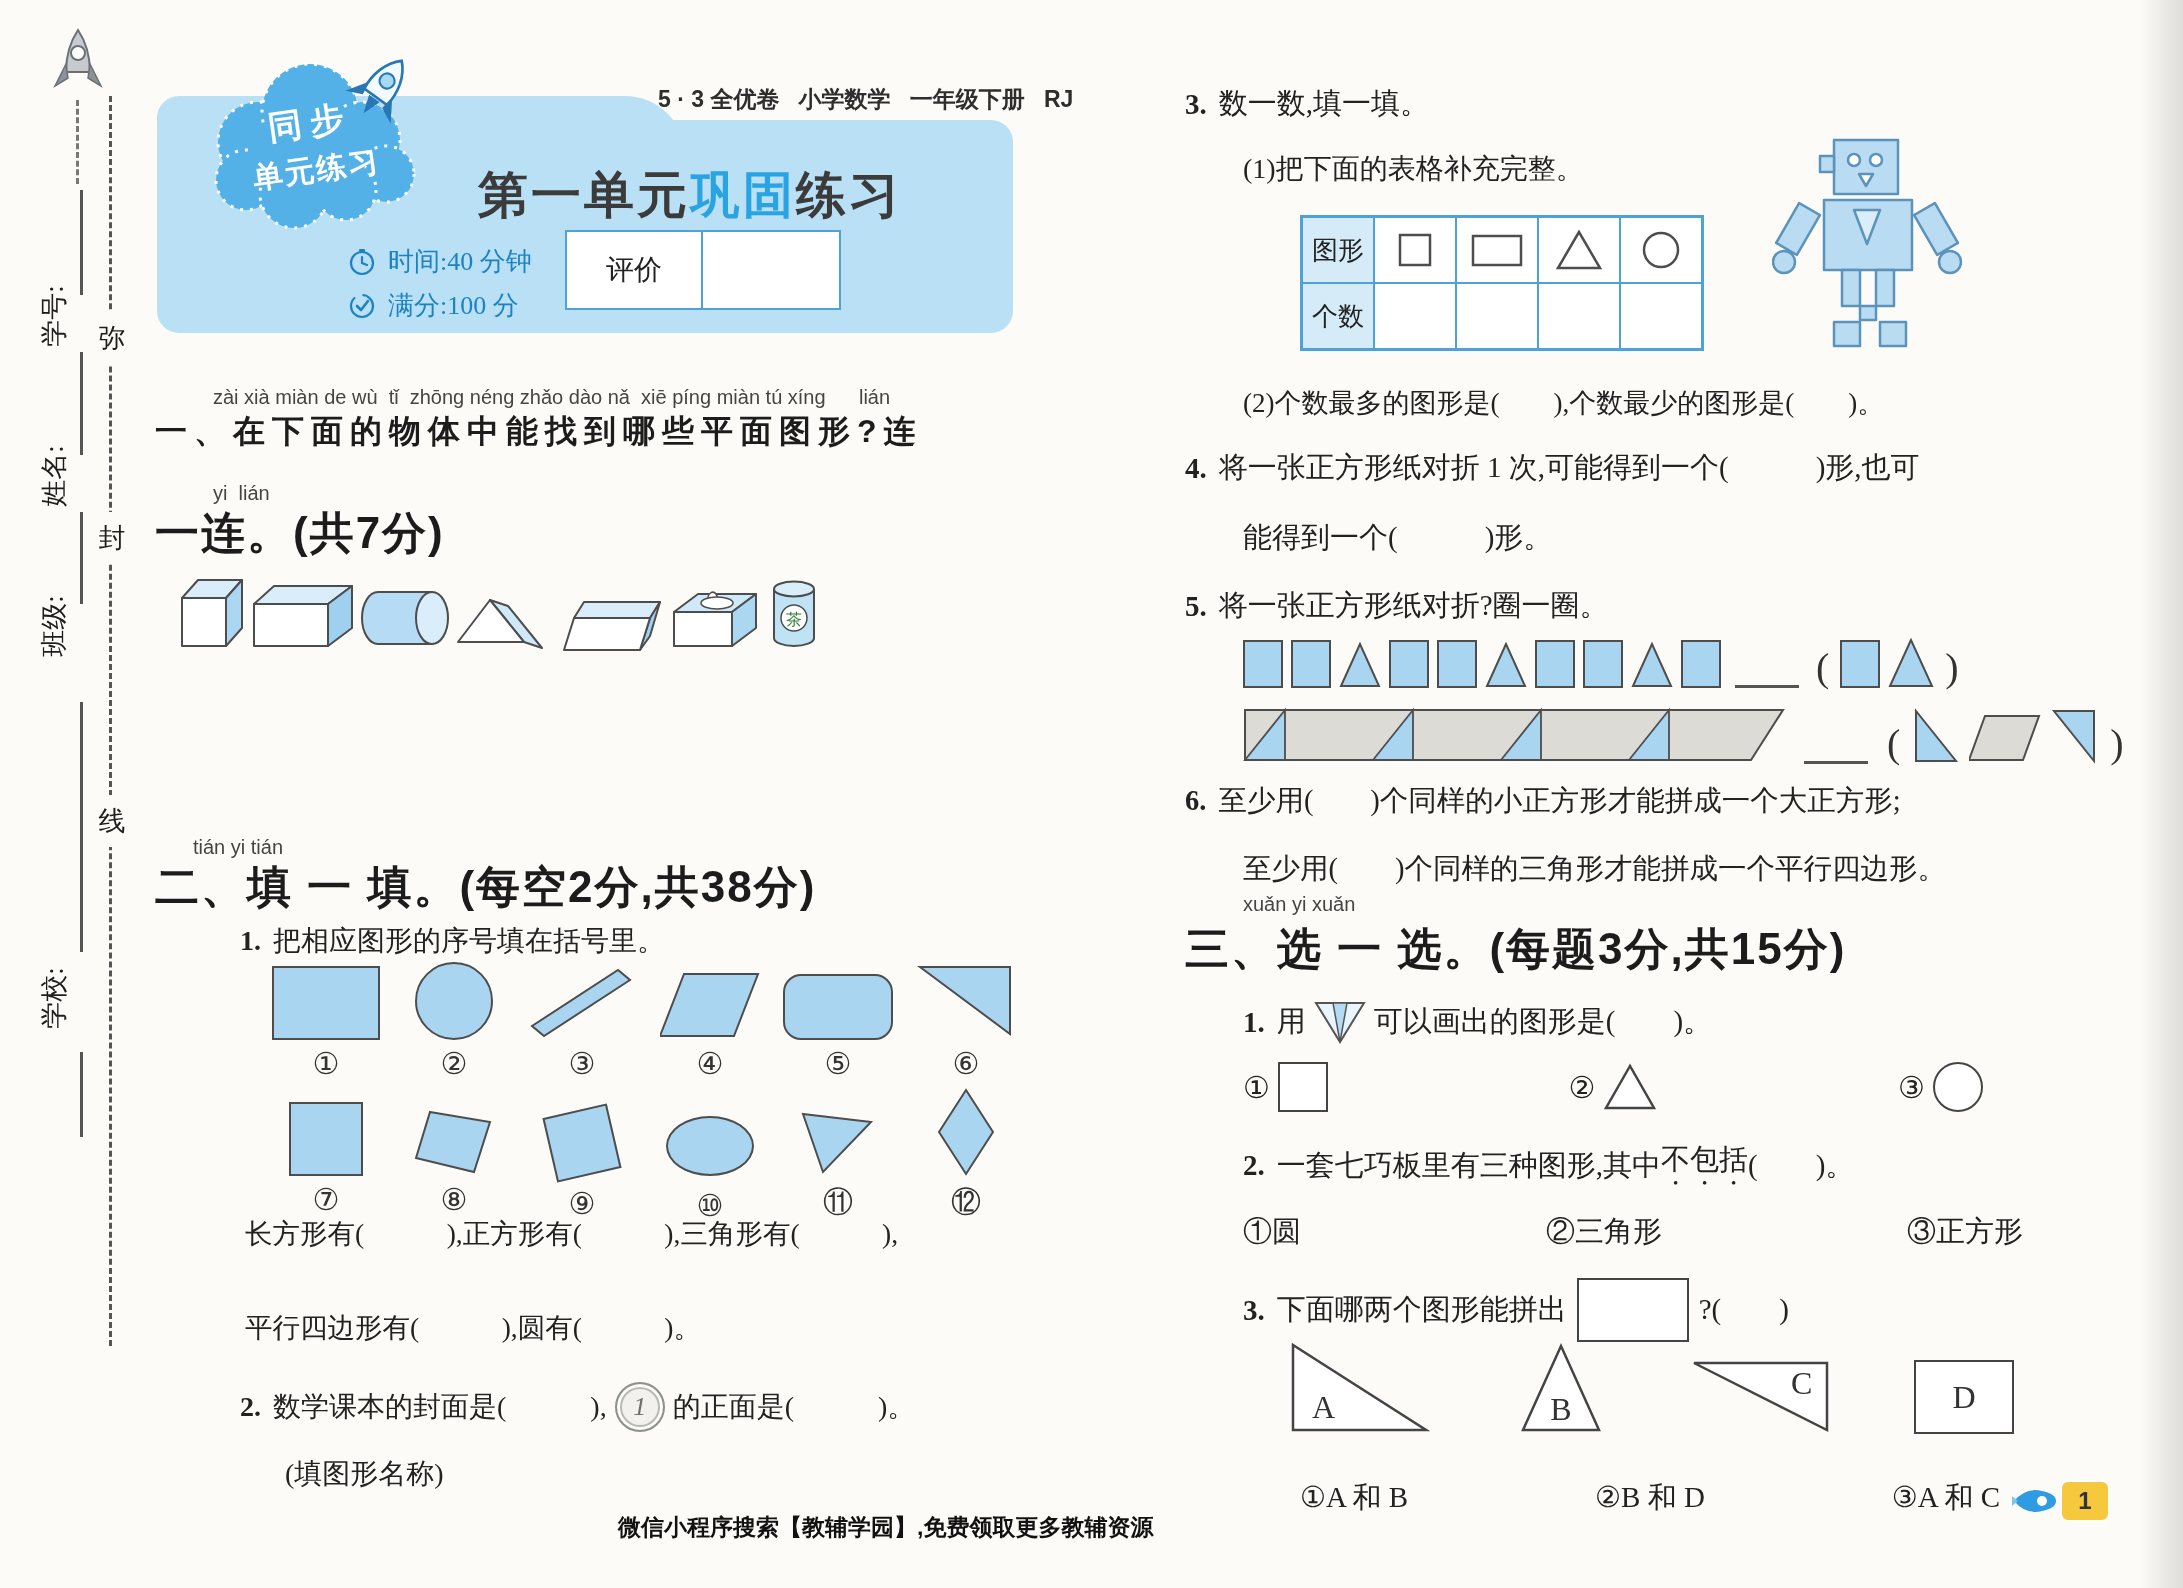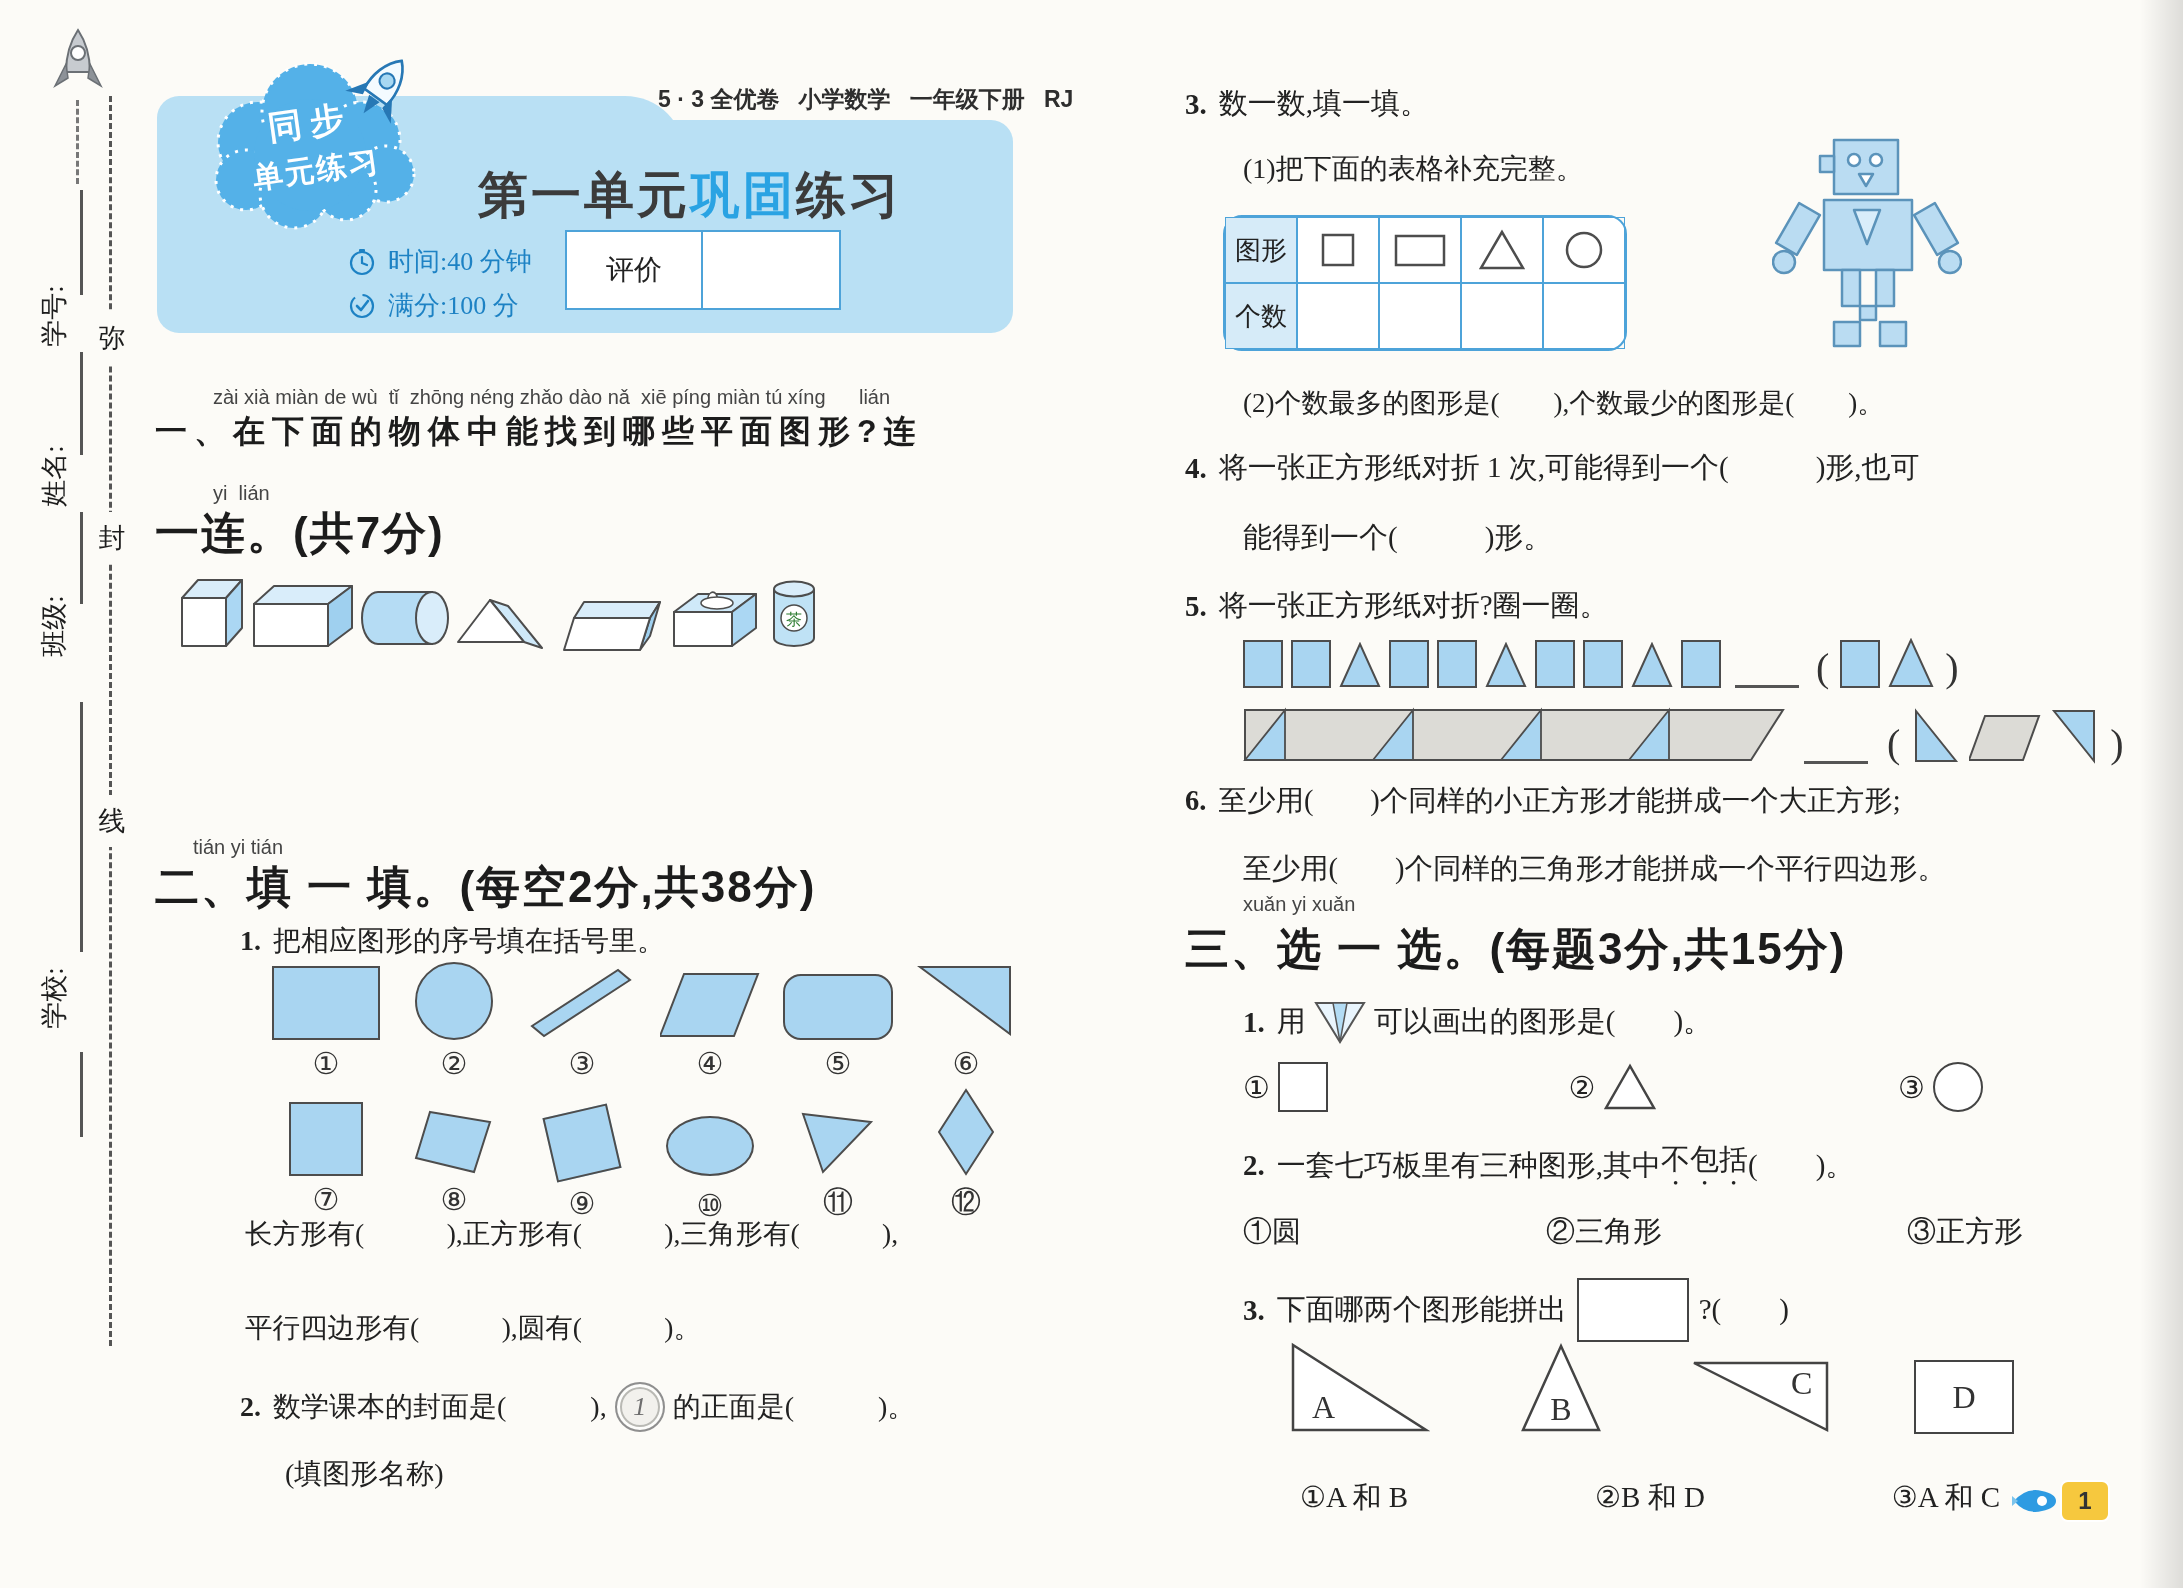--- a/index.html
+++ b/index.html
@@ -276,21 +276,21 @@
     <span class="qt">的正面是(　　　)。</span>
   </div>
   <div class="abs q" style="left:285px;top:1455px;">(填图形名称)</div>
 
   <div class="abs q" style="left:1185px;top:84px;font-size:29px;">
     <span class="qnum">3.</span>
     <span class="qt">数一数,填一填。</span>
   </div>
   <div class="abs q" style="left:1243px;top:150px;">(1)把下面的表格补充完整。</div>
 
-  <div class="abs tbl" style="left:1223px;top:215px;border-radius:19px;">
+  <div class="abs tbl" style="left:1300px;top:215px;">
     <div class="cell hcell">图形</div>
     <div class="cell">
         <svg width="40" height="40" viewBox="0 0 40 40">
           <rect x="5" y="5" width="30" height="30" fill="#fff" stroke="#4d4d4d" stroke-width="2.5"></rect>
         </svg>
       </div>
     <div class="cell">
         <svg width="56" height="40" viewBox="0 0 56 40">
           <rect x="4" y="6" width="48" height="29" fill="#fff" stroke="#4d4d4d" stroke-width="2.5"></rect>
         </svg>
@@ -466,20 +466,21 @@
         <span>D</span>
       </div>
   </div>
 
   <div class="abs" style="left:1300px;top:1478px;width:700px;display:flex;justify-content:space-between;font-size:29px;color:#222;white-space:pre;">
     <span>①A 和 B</span>
     <span>②B 和 D</span>
     <span>③A 和 C</span>
   </div>
 
+  <div class="abs" style="left:618px;top:1512px;font-family:'Liberation Sans',sans-serif;font-weight:bold;font-size:23px;color:#111;">微信小程序搜索【教辅学园】,免费领取更多教辅资源</div>
 
   <div class="abs" style="left:2010px;top:1480px;display:flex;align-items:center;">
     <svg width="50" height="34" viewBox="0 0 50 34">
       <path d="M4,17 Q16,3 32,7 Q46,10 46,17 Q46,24 32,27 Q16,31 4,17 Z" fill="#2e9be2"></path>
       <circle cx="32" cy="17" r="5" fill="#fff"></circle>
       <path d="M2,12 L8,17 L2,22 Z" fill="#7cc4ec"></path>
     </svg>
     <div style="width:46px;height:38px;background:#f6c83e;border:2px solid #fff;border-radius:8px;display:flex;align-items:center;justify-content:center;font-size:24px;font-weight:bold;color:#333;font-family:'Liberation Sans',sans-serif;">1</div>
   </div>
 

